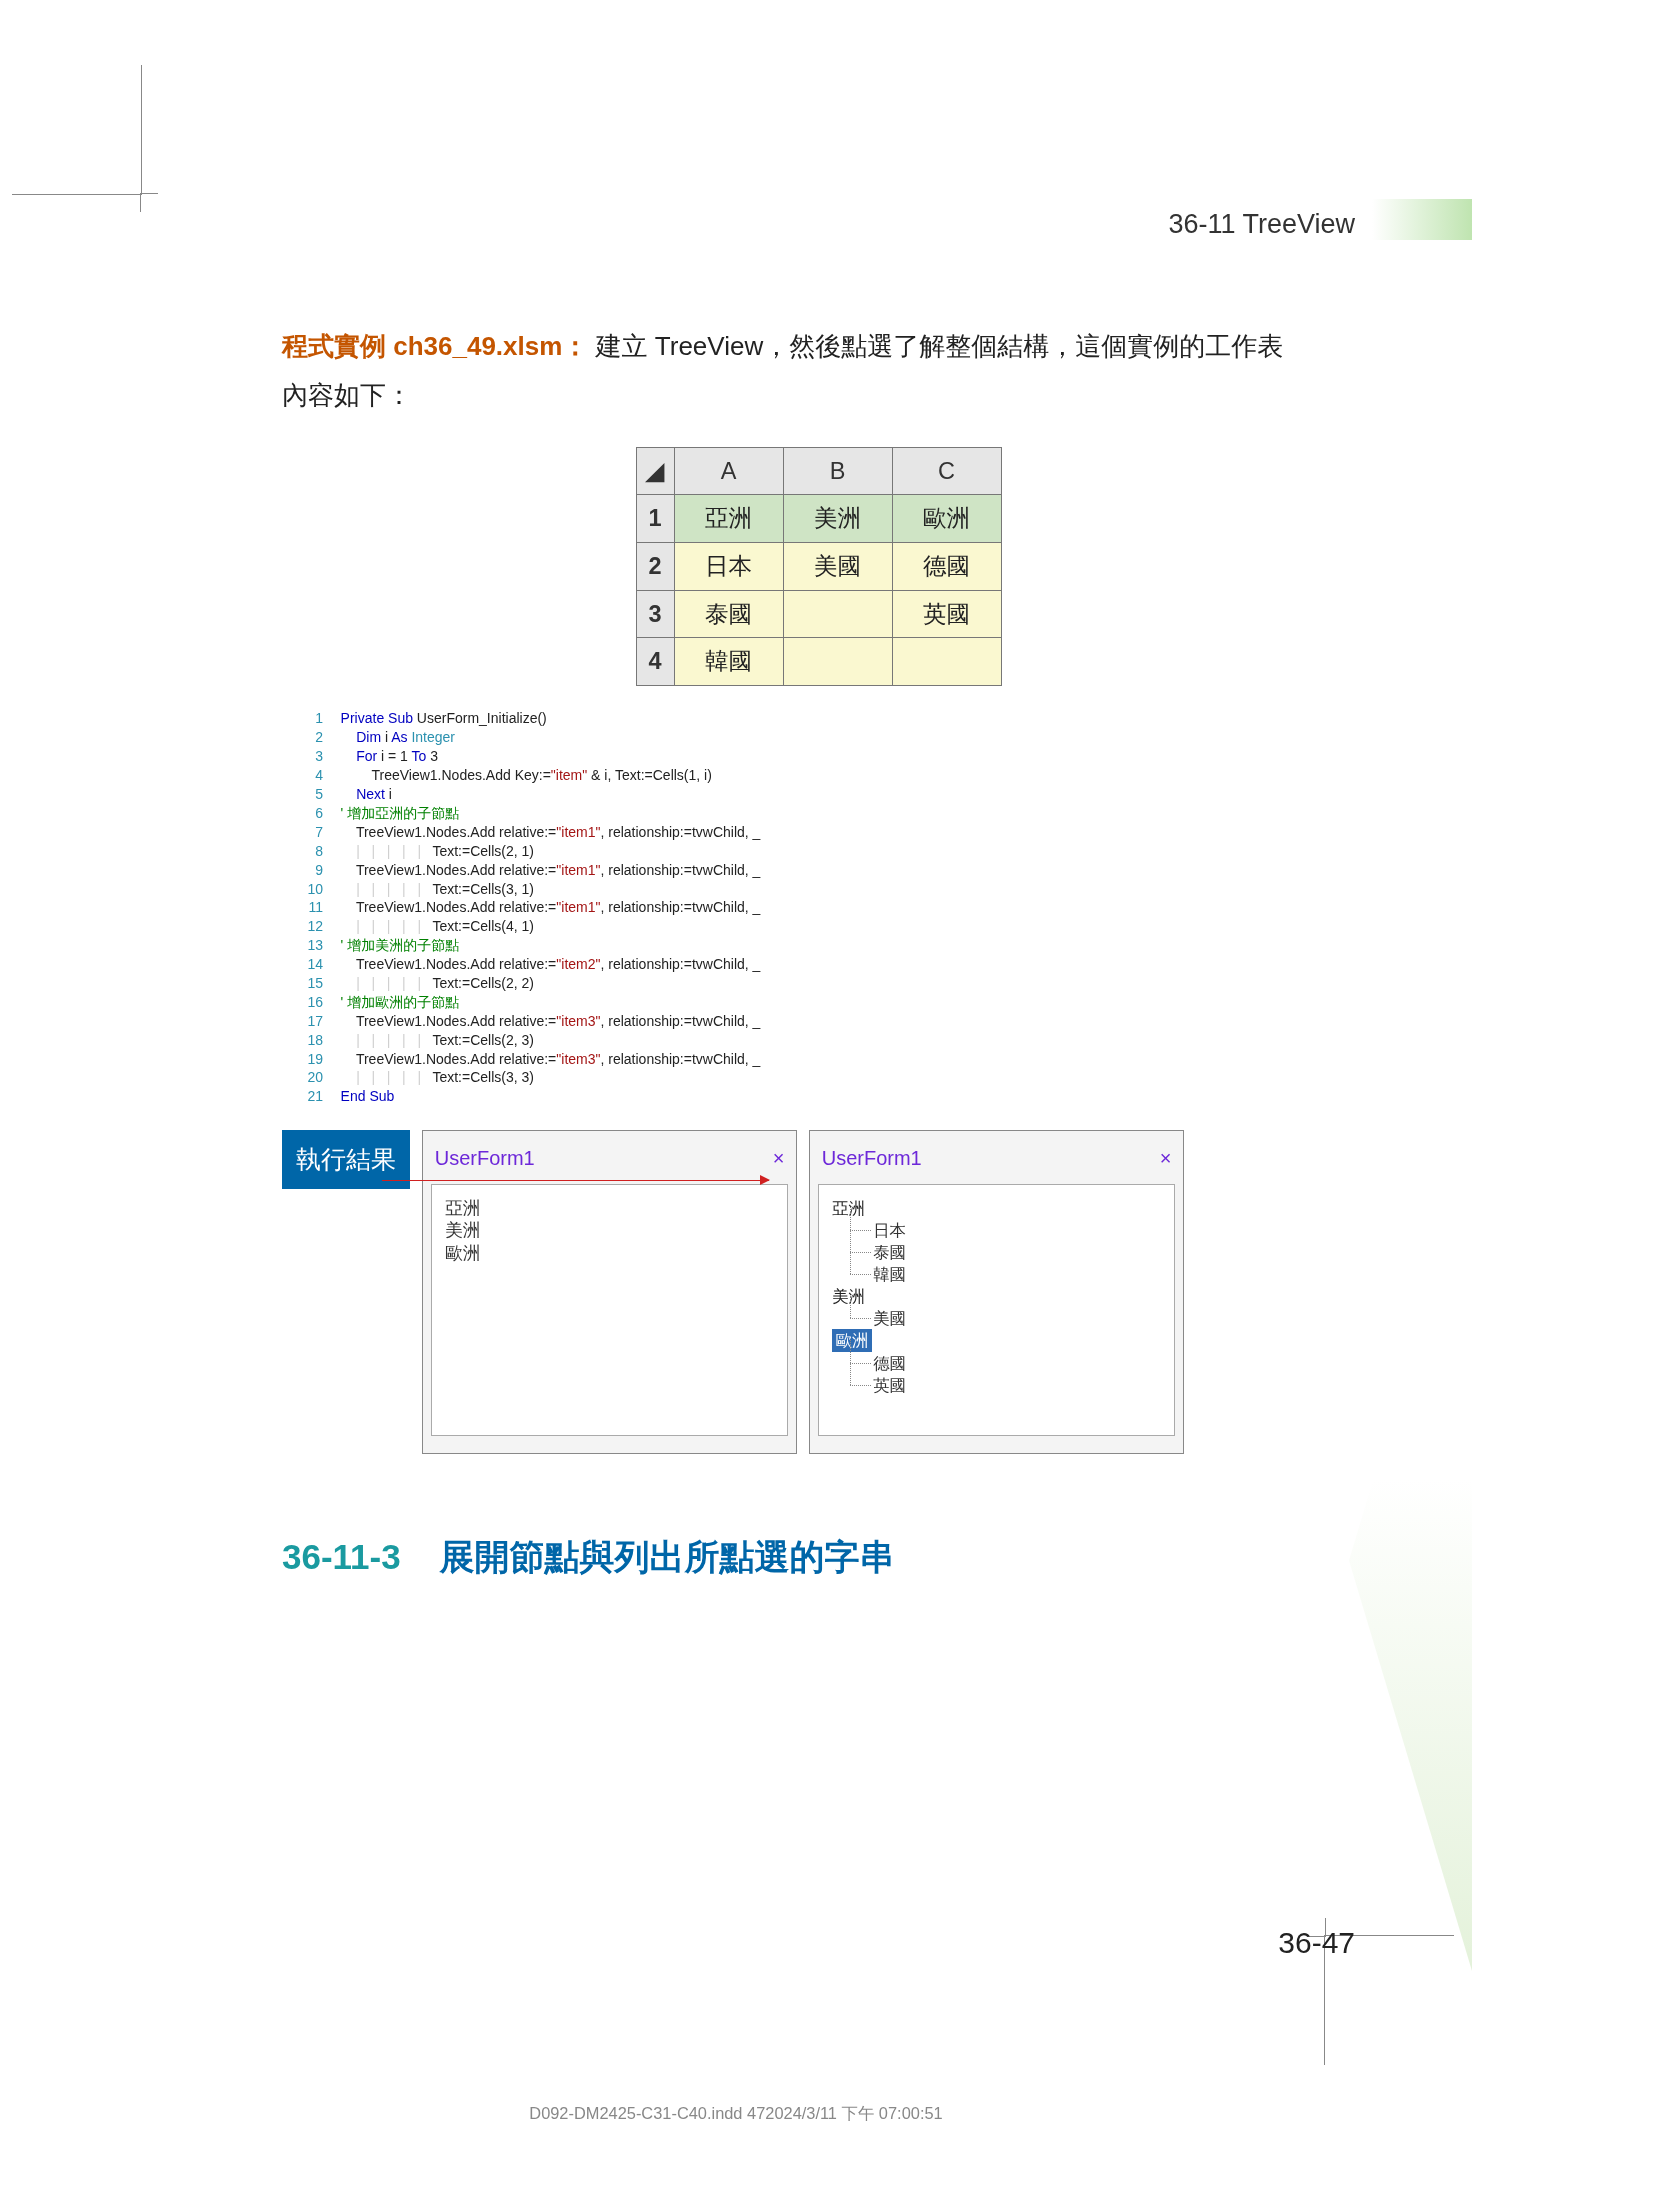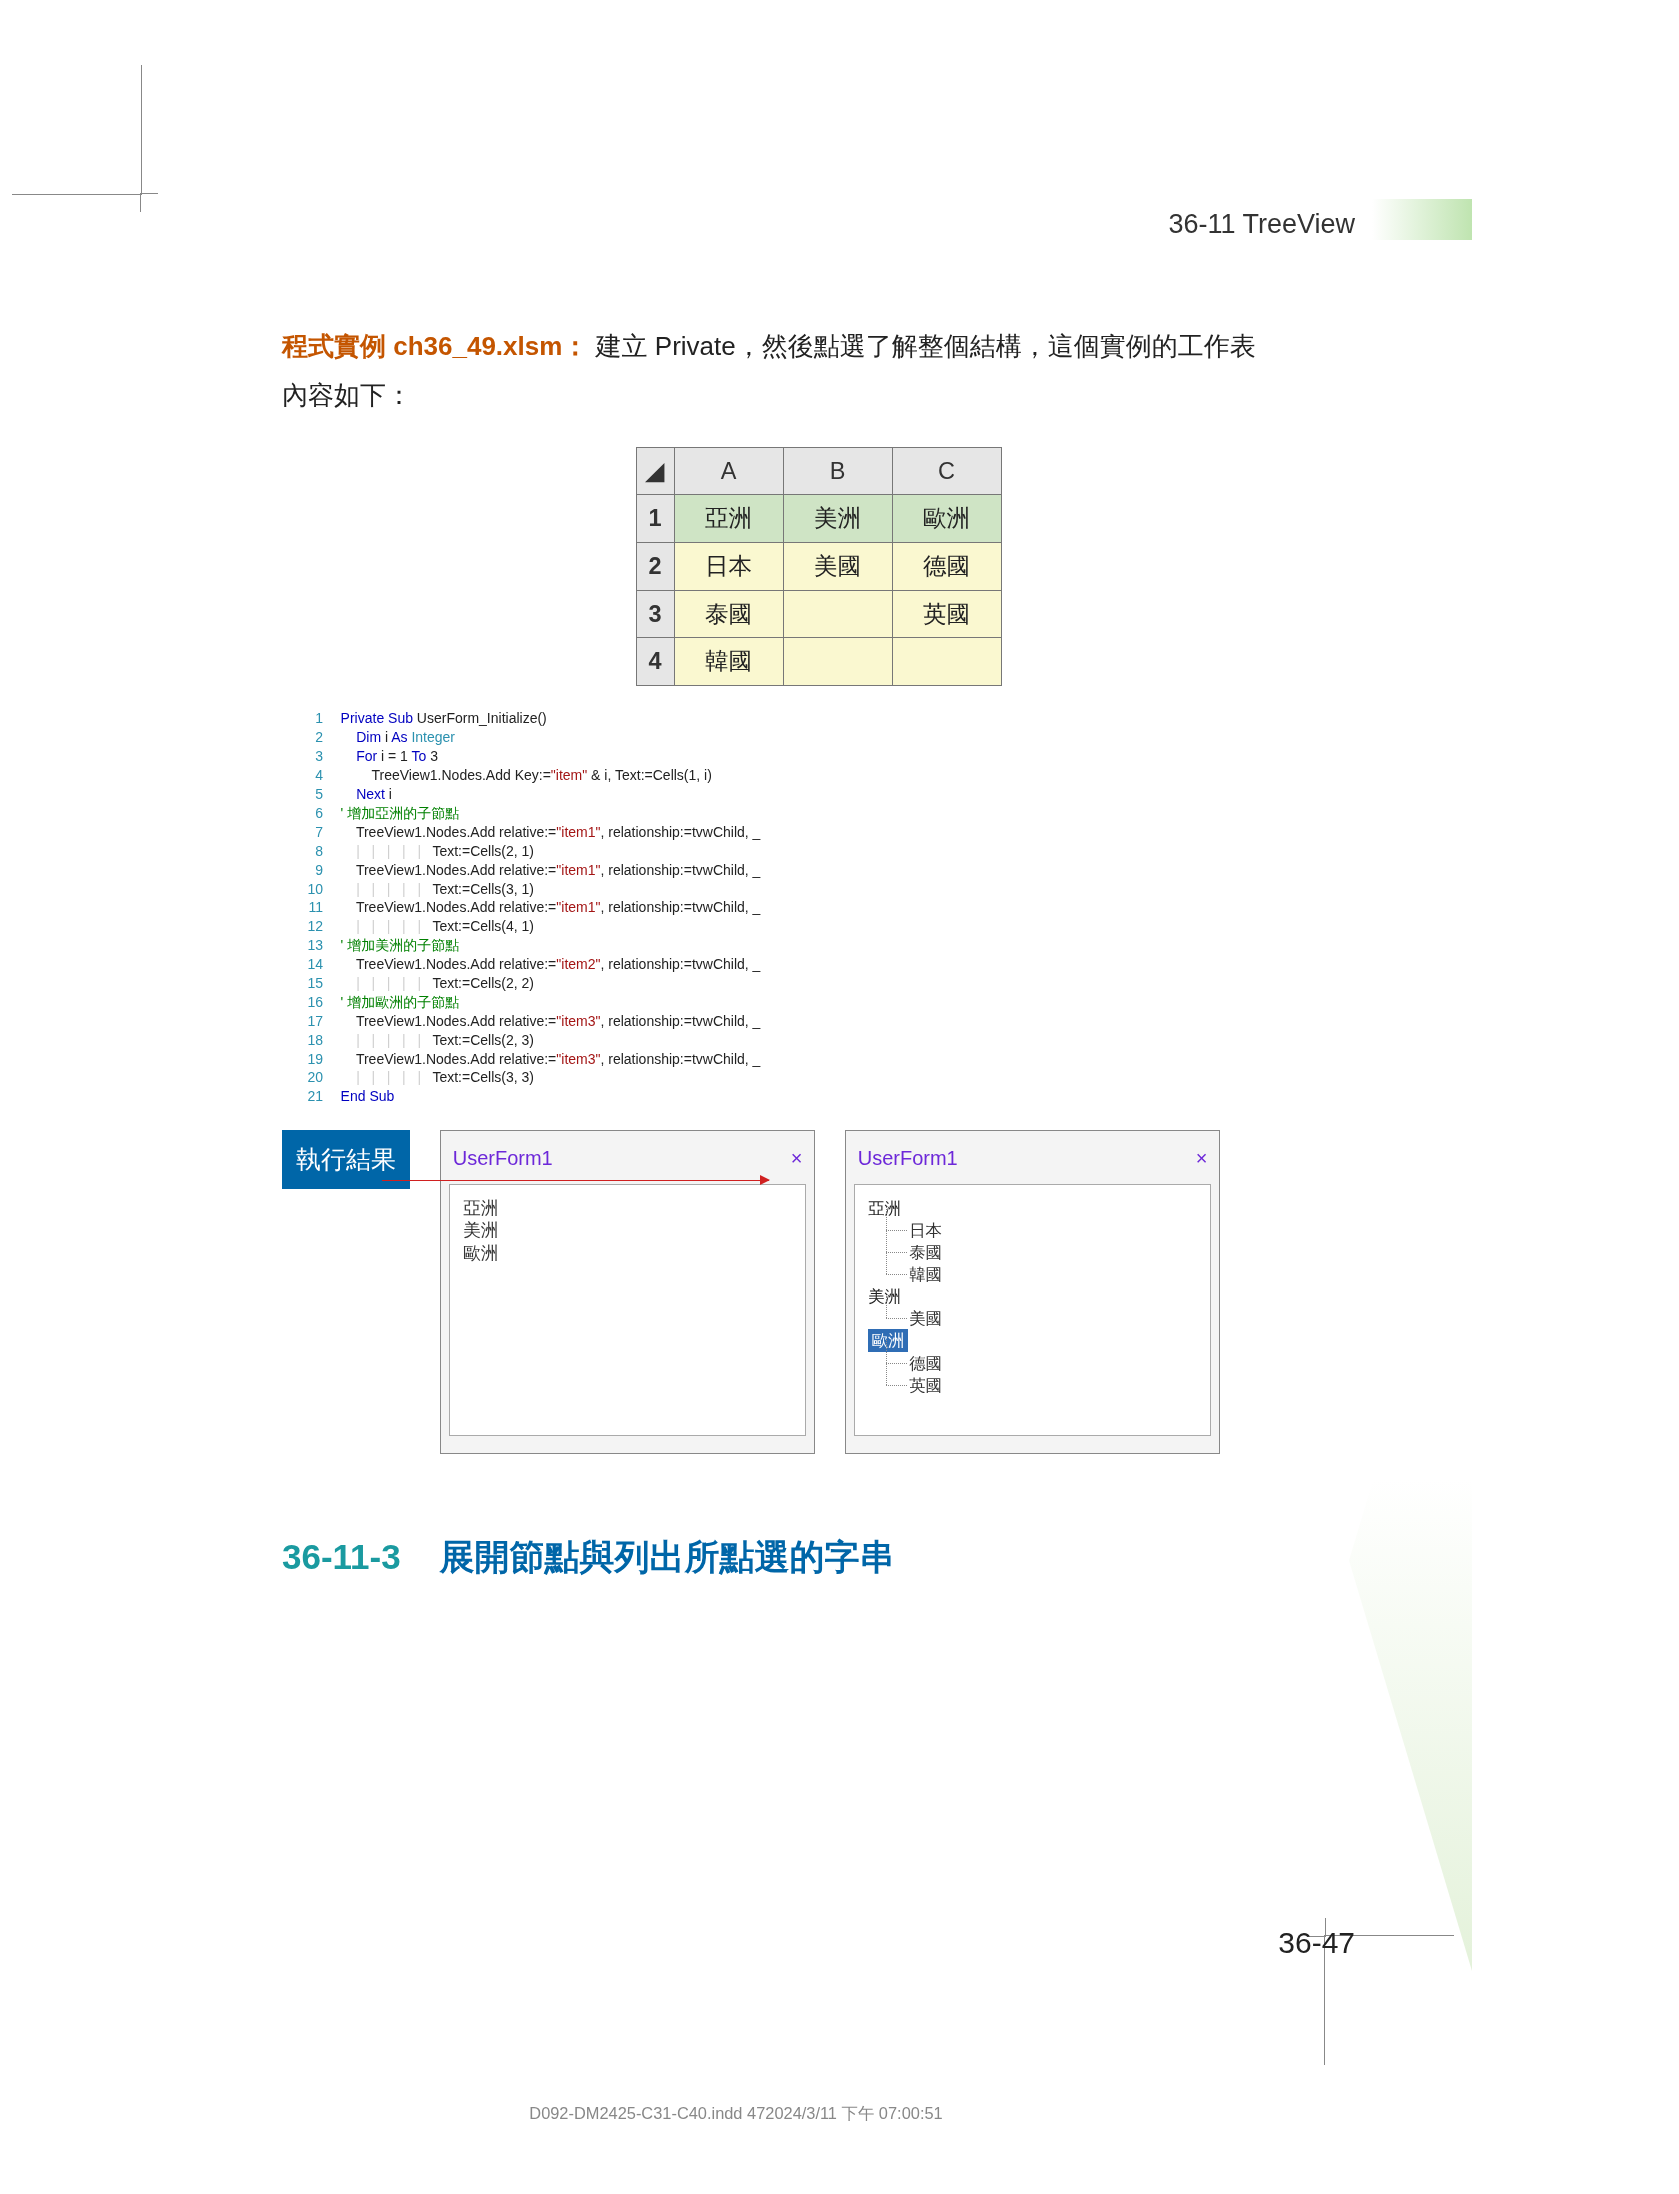--- a/index.html
+++ b/index.html
@@ -61,21 +61,21 @@
   .excel-tbl .hrow td {background:#cfe4c5;}
   .excel-tbl .drow td {background:#faf8d0;}
   .code {
     font-family:Liberation Sans, sans-serif;
     font-size:14px; line-height:1.35; white-space:pre;
     margin:17.6px 0 23.5px 0;
   }
   .code .ln {display:inline-block; width:41px; color:var(--code-teal); text-align:right; margin-right:17.6px;}
   .kw{color:var(--code-blue);} .cm{color:var(--code-green);} .st{color:var(--code-string);} .ty{color:var(--code-teal);}
   .pipe{color:#d0d0d0;}
-  .results {display:flex; align-items:flex-start; gap:30px; margin-top:5.9px;}
+  .results {display:flex; align-items:flex-start; gap:12px; margin-top:5.9px;}
   .result-badge {
     background:var(--accent-blue); color:#fff; padding:5.9px 14px;
     font-size:25px; font-weight:500; flex:0 0 auto;
   }
   .uf {
     border:1.2px solid #888; background:#f4f4f4; width:375px; padding:5.9px 8.2px 17.6px 8.2px;
     box-sizing:border-box;
   }
   .uf-title {display:flex; justify-content:space-between; align-items:center; font-size:20px; color:#6d28d9; padding:2.3px 3.5px 7px 3.5px;}
   .uf-title .x{font-family:Arial;}
@@ -119,21 +119,21 @@
 
   <div class="crop-tl"></div>
   <div class="crop-br"></div>
   <div class="head-gradient"></div>
   <div class="side-tri"></div>
 
   <div class="running-head">36-11  TreeView</div>
 
   <p class="intro" style="margin-top:123px;">
     <span class="label">程式實例 ch36_49.xlsm：</span>
-    <span>建立 Private，然後點選了解整個結構，這個實例的工作表</span><br>
+    <span>建立 TreeView，然後點選了解整個結構，這個實例的工作表</span><br>
     <span>內容如下：</span>
   </p>
 
   <table class="excel-tbl">
     <tbody>
         <tr>
       <th class="rowhdr">◢</th>
       <th class="colhdr">A</th>
       <th class="colhdr">B</th>
       <th class="colhdr">C</th>

